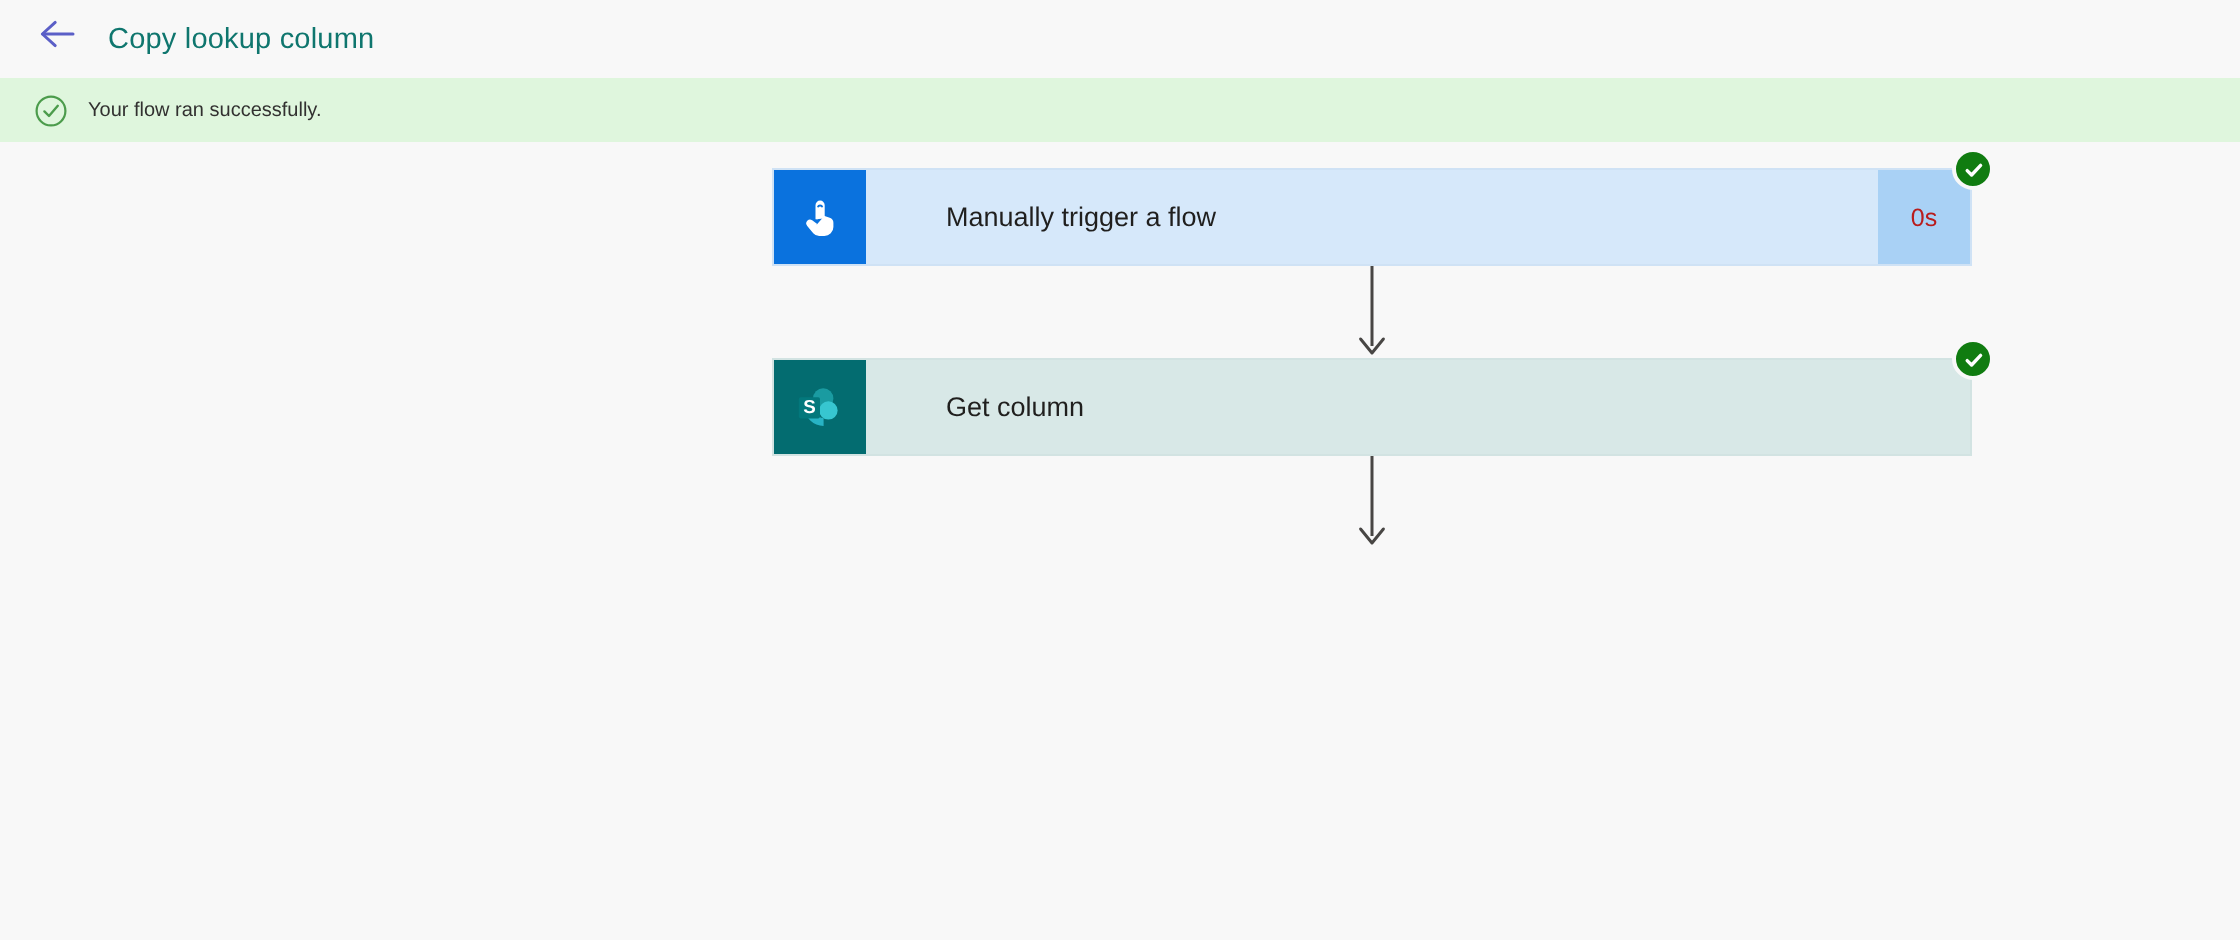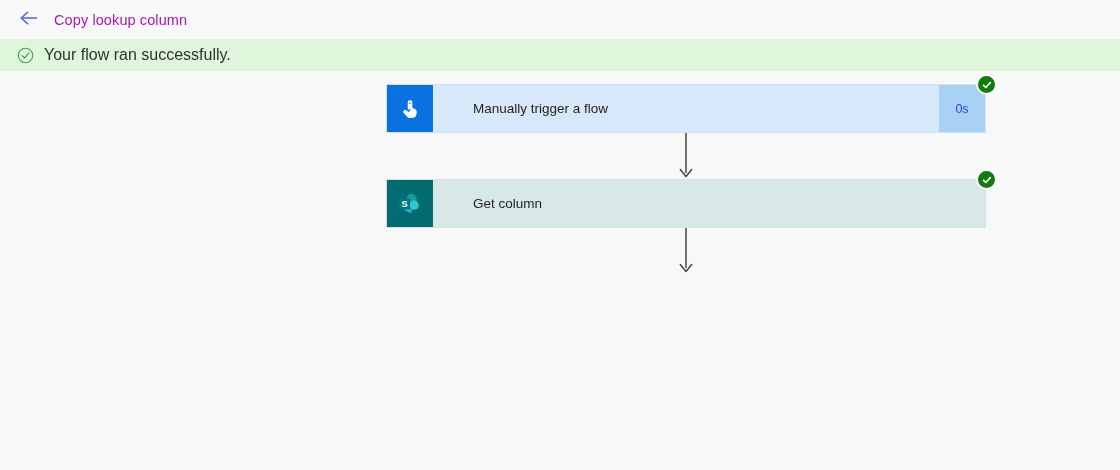--- a/index.html
+++ b/index.html
@@ -28,21 +28,21 @@
     width: 30px;
     height: 30px;
     display: flex;
     align-items: center;
     justify-content: center;
     cursor: pointer;
     flex: 0 0 auto;
   }
   .page-title {
     font-size: 14.5px;
-    color: #a21caf;
+    color: #0f766e;
     margin-left: 10px;
     letter-spacing: 0.1px;
     white-space: nowrap;
   }
 
   
   .banner {
     height: 32px;
     background: #dff6dd;
     display: flex;
@@ -50,21 +50,21 @@
     padding-left: 17px;
     box-sizing: border-box;
   }
   .banner-icon {
     width: 17px;
     height: 17px;
     flex: 0 0 auto;
     display: block;
   }
   .banner-text {
-    font-size: 16px;
+    font-size: 10px;
     color: #323130;
     margin-left: 10px;
     white-space: nowrap;
   }
 
   
   .canvas {
     position: relative;
     height: 399px;
     background: #f8f8f8;
@@ -103,21 +103,21 @@
     overflow: hidden;
     margin-left: 27px;
   }
   .step-duration {
     width: 46px;
     flex: 0 0 46px;
     display: flex;
     align-items: center;
     justify-content: center;
     font-size: 12.5px;
-    color: #1d4ed8;
+    color: #b91c1c;
     margin-left: 25px;
   }
   .status-badge {
     position: absolute;
     right: -12px;
     top: -11px;
     width: 21px;
     height: 21px;
     border-radius: 50%;
     background: #107c10;

